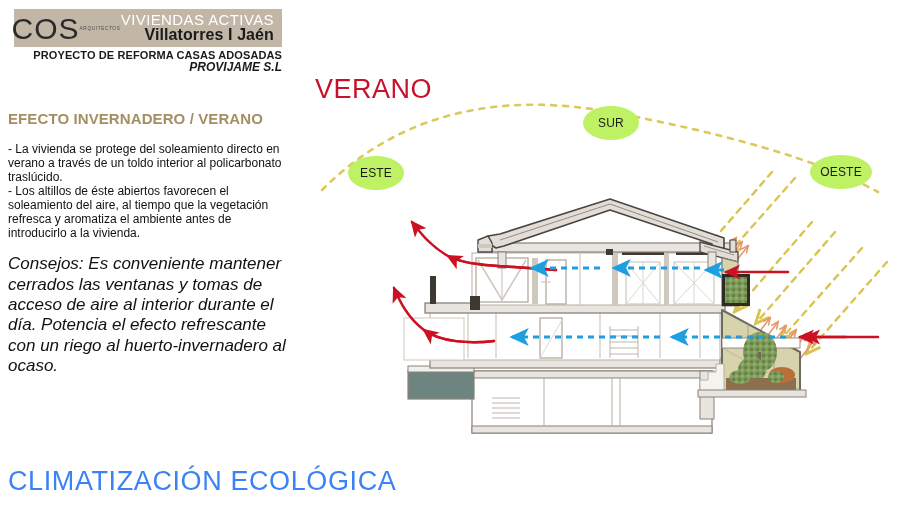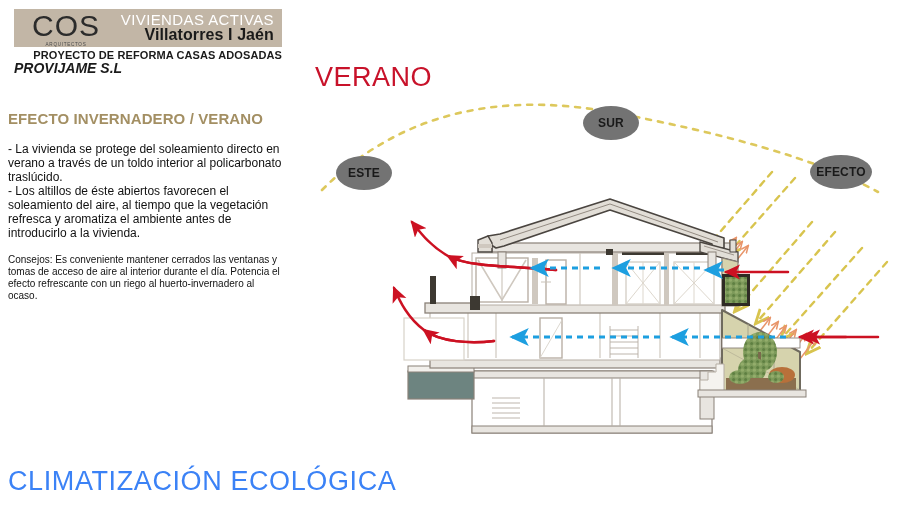--- a/index.html
+++ b/index.html
@@ -15,21 +15,21 @@
 
   
   #header-banner {
     position: absolute; left: 14px; top: 9px;
     width: 268px; height: 38px;
     background: #c2b6a6;
     display: flex; align-items: stretch;
   }
   #logo-block {
     width: 104px; position: relative;
-    display: flex; flex-direction: column;
+    display: flex; 
     align-items: center; justify-content: center;
   }
   #logo-cos {
     font-size: 30px; letter-spacing: 1px;
     color: #2b2b2b; font-weight: 400;
     line-height: 1; font-family: "Liberation Sans", sans-serif;
     margin-top: 2px;
   }
   #logo-sub {
     font-size: 4.6px; letter-spacing: 0.7px;
@@ -49,60 +49,61 @@
     letter-spacing: 0.1px; line-height: 1.05;
   }
   #project-line {
     position: absolute; left: 14px; top: 49px; width: 268px;
     text-align: right;
     font-size: 11px; font-weight: bold; color: #1a1a1a;
     letter-spacing: 0.1px;
   }
   #client-line {
     position: absolute; left: 14px; top: 60px; width: 268px;
-    font-size: 14px; font-style: italic; font-weight: bold; color: #1a1a1a;
+    text-align: right;
+    font-size: 12px; font-style: italic; font-weight: bold; color: #1a1a1a;
   }
 
   
   #text-panel {
     position: absolute; left: 8px; top: 110px; width: 278px;
   }
   #panel-heading {
     font-size: 15px; font-weight: bold; color: #a38f63;
     letter-spacing: 0.1px; margin-bottom: 15px;
   }
   .body-para {
     font-size: 12px; color: #111; line-height: 1.17;
     margin-bottom: 0;
   }
   #advice-para {
-    font-size: 10px; color: #111; line-height: 1.2;
-    margin-top: 14px;
+    font-size: 17px; color: #111; line-height: 1.2;
+    font-style: italic; margin-top: 14px;
   }
 
   
   #season-title {
-    position: absolute; left: 315px; top: 62px;
+    position: absolute; left: 315px; top: 74px;
     font-size: 27px; color: #c8122a; letter-spacing: 0.5px;
   }
   #footer-title {
     position: absolute; left: 8px; top: 466px;
     font-size: 27px; color: #3b82f6; letter-spacing: 0.6px;
   }
 
   
   .compass-label {
     position: absolute;
-    background: #737373;
+    background: #bef264;
     border-radius: 50%;
     display: flex; align-items: center; justify-content: center;
-    font-size: 12px; font-weight: bold; color: #1a1a1a;
+    font-size: 12px; font-weight: normal; color: #1a1a1a;
     letter-spacing: 0.2px;
   }
-  #label-este { left: 336px; top: 156px; width: 56px; height: 34px; }
+  #label-este { left: 348px; top: 156px; width: 56px; height: 34px; }
   #label-sur  { left: 583px; top: 106px; width: 56px; height: 34px; }
   #label-oeste{ left: 810px; top: 155px; width: 62px; height: 34px; }
 
   svg { position: absolute; left: 0; top: 0; }
   #scene-svg { width: 900px; height: 506px; pointer-events: none; }
 </style>
 </head>
 <body>
 
 <div class="stage">
@@ -327,15 +328,15 @@
       <line x1="600" y1="268" x2="532" y2="268" marker-end="url(#mkCool)"></line>
       <line x1="700" y1="268" x2="614" y2="268" marker-end="url(#mkCool)"></line>
       <line x1="724" y1="270" x2="706" y2="270" marker-end="url(#mkCool)"></line>
       <line x1="660" y1="337" x2="512" y2="337" marker-end="url(#mkCool)"></line>
       <line x1="786" y1="337" x2="672" y2="337" marker-end="url(#mkCool)"></line>
     </g>
   </svg>
 
   <div class="compass-label" id="label-este">ESTE</div>
   <div class="compass-label" id="label-sur">SUR</div>
-  <div class="compass-label" id="label-oeste">EFECTO</div>
+  <div class="compass-label" id="label-oeste">OESTE</div>
 
 </div>
 
 </body></html>

